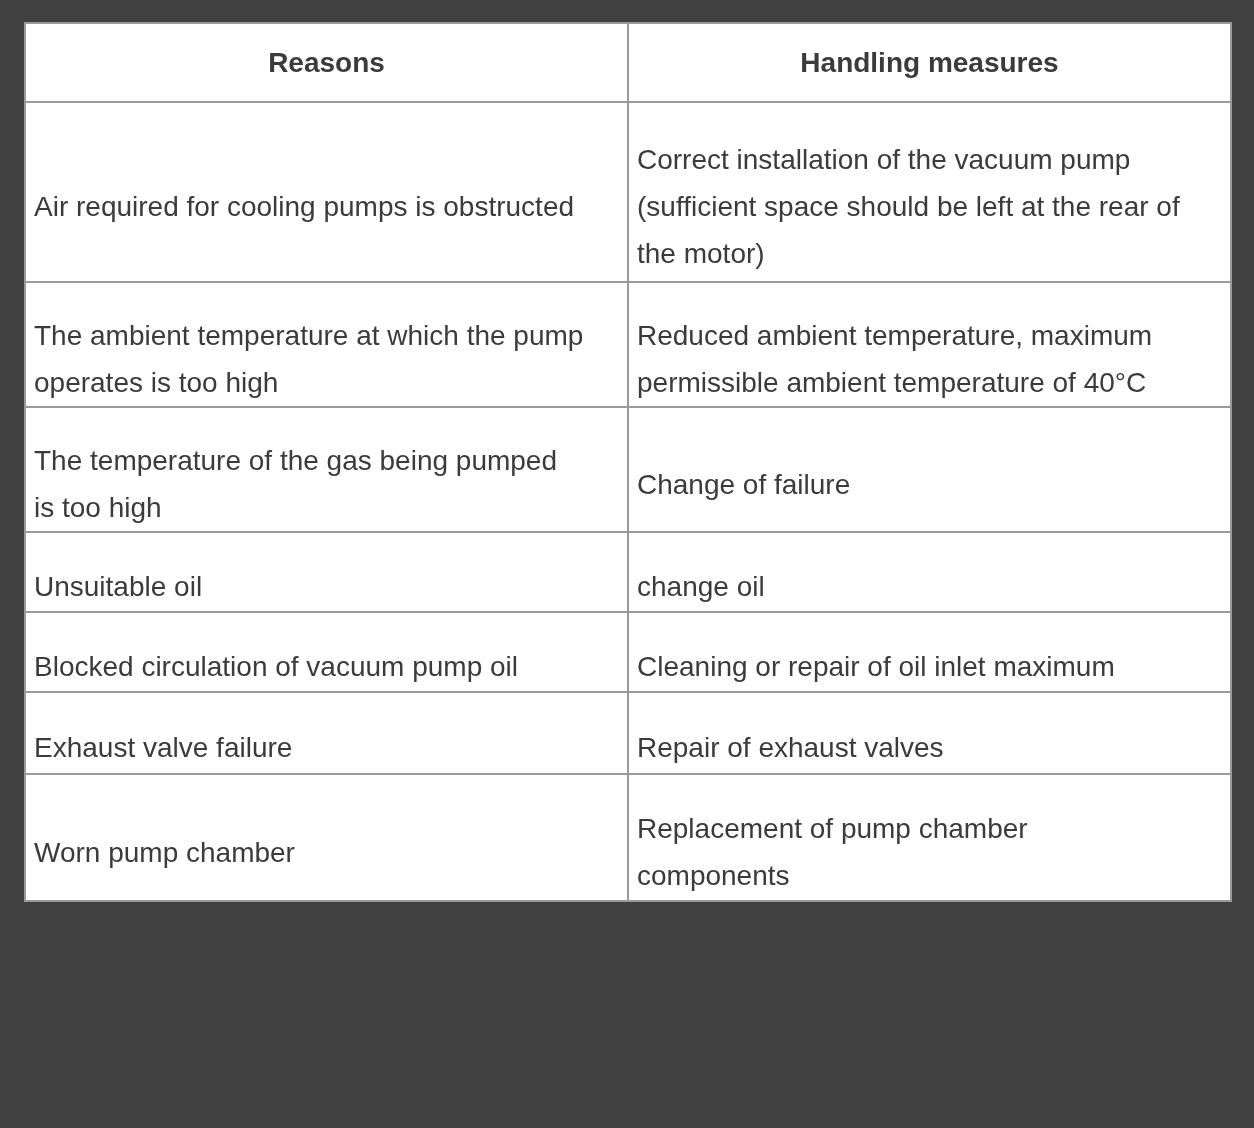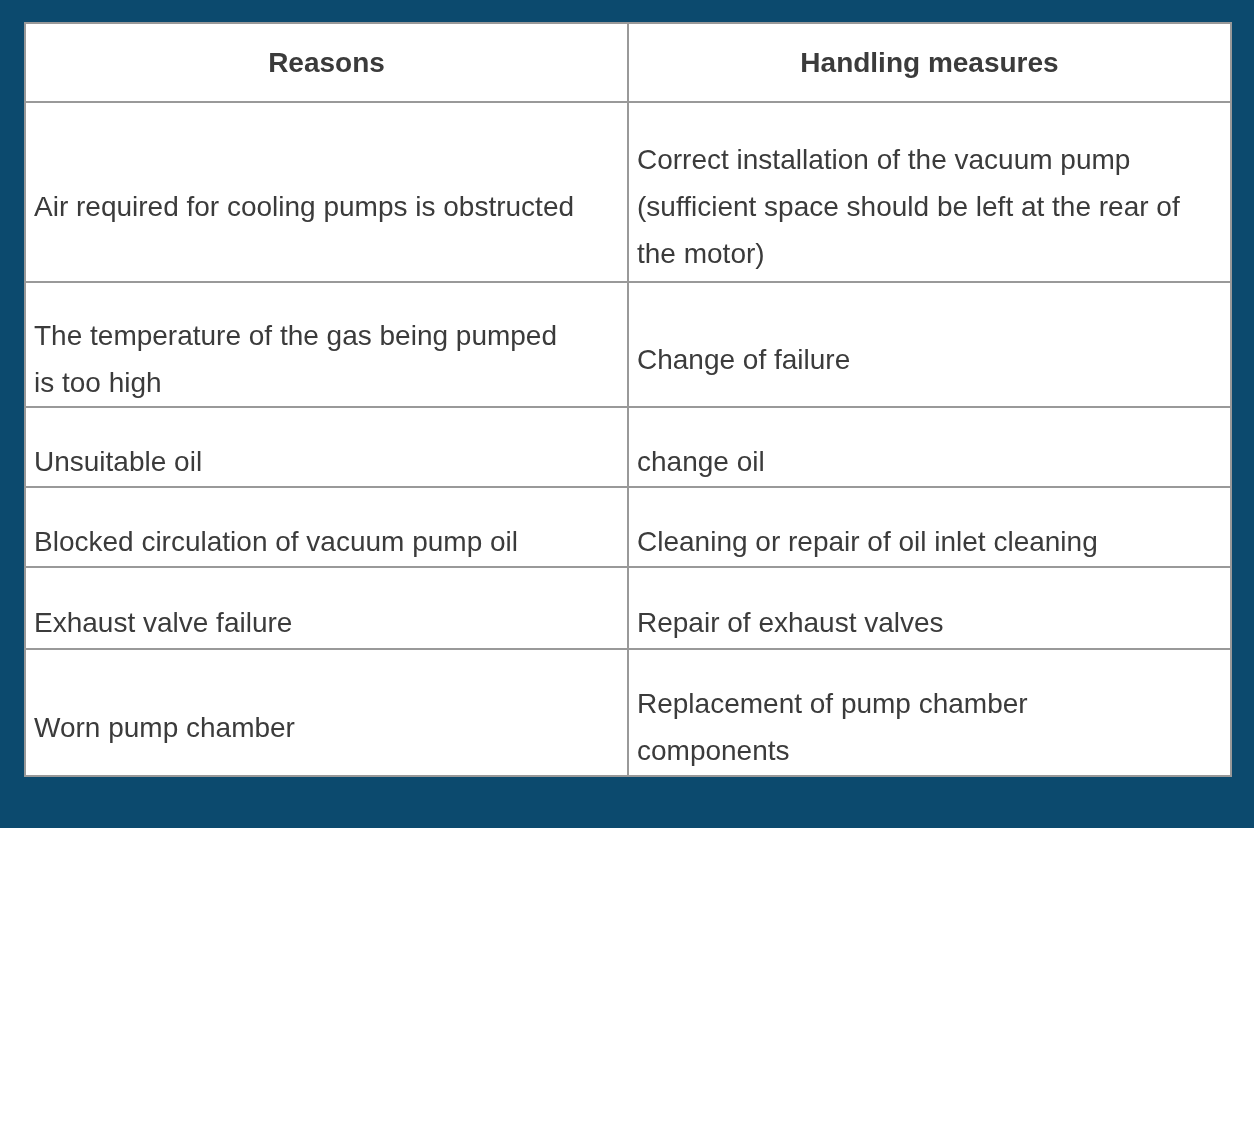--- a/index.html
+++ b/index.html
@@ -3,24 +3,24 @@
 <meta charset="utf-8">
 <style>
   html, body {
     margin: 0;
     padding: 0;
     background: #ffffff;
     font-family: "Liberation Sans", sans-serif;
   }
   .page {
     width: 1254px;
-    height: 828px;
+    height: 1128px;
     box-sizing: border-box;
     padding: 22px 24px 19px 24px;
-    background: #0c4a6e;
+    background: #404040;
   }
   table.troubleshoot {
     width: 1206px;
     border-collapse: collapse;
     table-layout: fixed;
     color: #3b3b3b;
     font-size: 28px;
     line-height: 47px;
   }
   table.troubleshoot th,
@@ -74,31 +74,35 @@
       <tr class="header-row">
         <th>Reasons</th>
         <th>Handling measures</th>
       </tr>
     </thead>
     <tbody>
       <tr class="row-0">
         <td><span class="txt">Air required for cooling pumps is obstructed</span></td>
         <td><span class="txt">Correct installation of the vacuum pump (sufficient space should be left at the rear of the motor)</span></td>
       </tr>
+      <tr class="row-1">
+        <td><span class="txt">The ambient temperature at which the pump operates is too high</span></td>
+        <td><span class="txt">Reduced ambient temperature, maximum permissible ambient temperature of 40°C</span></td>
+      </tr>
       <tr class="row-2">
         <td><span class="txt">The temperature of the gas being pumped is too high</span></td>
         <td><span class="txt">Change of failure</span></td>
       </tr>
       <tr class="row-4">
         <td><span class="txt">Unsuitable oil</span></td>
         <td><span class="txt">change oil</span></td>
       </tr>
       <tr class="row-5">
         <td><span class="txt">Blocked circulation of vacuum pump oil</span></td>
-        <td><span class="txt">Cleaning or repair of oil inlet cleaning</span></td>
+        <td><span class="txt">Cleaning or repair of oil inlet maximum</span></td>
       </tr>
       <tr class="row-7">
         <td><span class="txt">Exhaust valve failure</span></td>
         <td><span class="txt">Repair of exhaust valves</span></td>
       </tr>
       <tr class="row-8">
         <td><span class="txt">Worn pump chamber</span></td>
         <td><span class="txt">Replacement of pump chamber components</span></td>
       </tr>
     </tbody>

